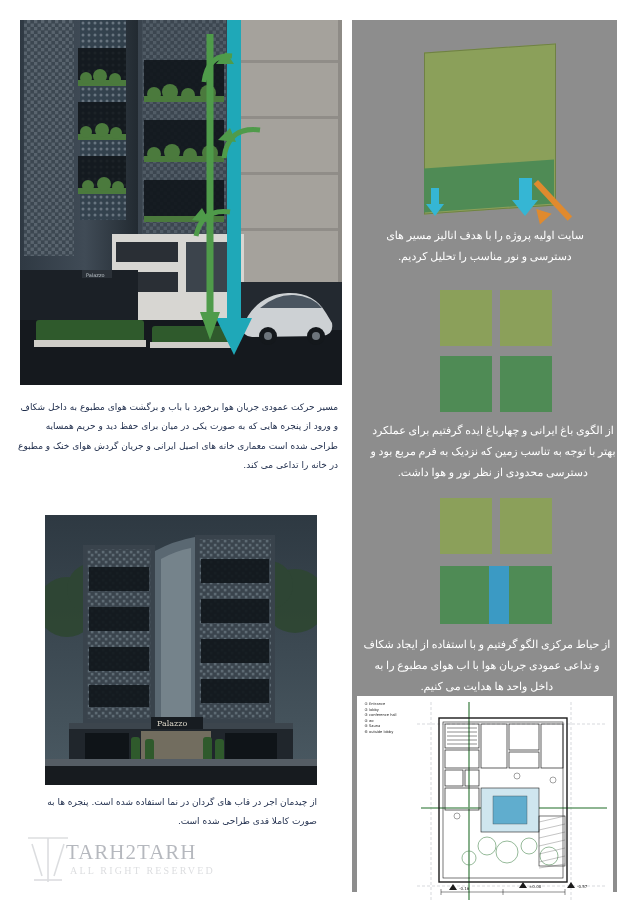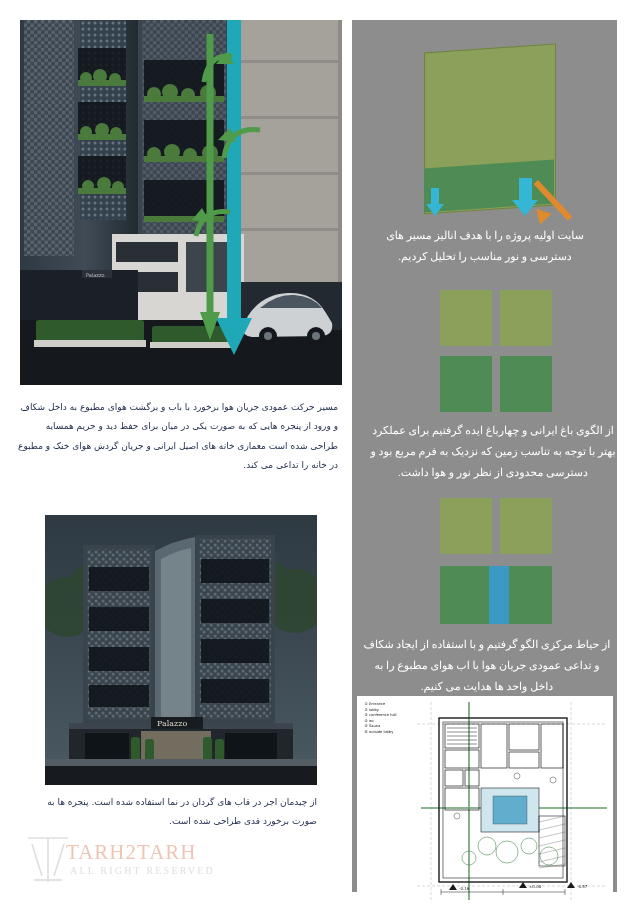--- a/index.html
+++ b/index.html
@@ -208,21 +208,21 @@
   
   .watermark {
     position: absolute;
     left: 20px; top: 830px;
     width: 200px; height: 60px;
     opacity: 0.30;
   }
   .wm-text {
     position: absolute;
     left: 46px; top: 10px;
-    color: #c2410c;
+    color: #0f172a;
     font-size: 21px;
     letter-spacing: 1px;
     font-family: "Liberation Serif", serif;
   }
   .wm-sub {
     position: absolute;
     left: 50px; top: 35px;
     color: #8c9098;
     font-size: 10px;
     letter-spacing: 2.2px;
@@ -556,21 +556,21 @@
         <rect x="100" y="224" width="9" height="26" rx="3"></rect>
         <rect x="158" y="222" width="9" height="28" rx="3"></rect>
         <rect x="170" y="224" width="9" height="26" rx="3"></rect>
       </g>
 
       <rect x="0" y="250" width="272" height="20" fill="#171b1f"></rect>
       <rect x="0" y="244" width="272" height="7" fill="#555d64"></rect>
     </svg>
   </div>
 
-  <div class="cap-left cap2">از چیدمان اجر در قاب های گردان در نما استفاده شده است. پنجره ها به صورت برخورد قدی طراحی شده است.</div>
+  <div class="cap-left cap2">از چیدمان اجر در قاب های گردان در نما استفاده شده است. پنجره ها به صورت کاملا قدی طراحی شده است.</div>
 
   <div class="watermark">
     <svg width="200" height="60" viewBox="0 0 200 60">
       <g stroke="#8c9098" stroke-width="1.6" fill="none">
         <line x1="8" y1="8" x2="48" y2="8"></line>
         <line x1="28" y1="8" x2="28" y2="52"></line>
         <line x1="14" y1="50" x2="42" y2="50"></line>
         <line x1="12" y1="14" x2="22" y2="46"></line>
         <line x1="44" y1="14" x2="34" y2="46"></line>
       </g>

